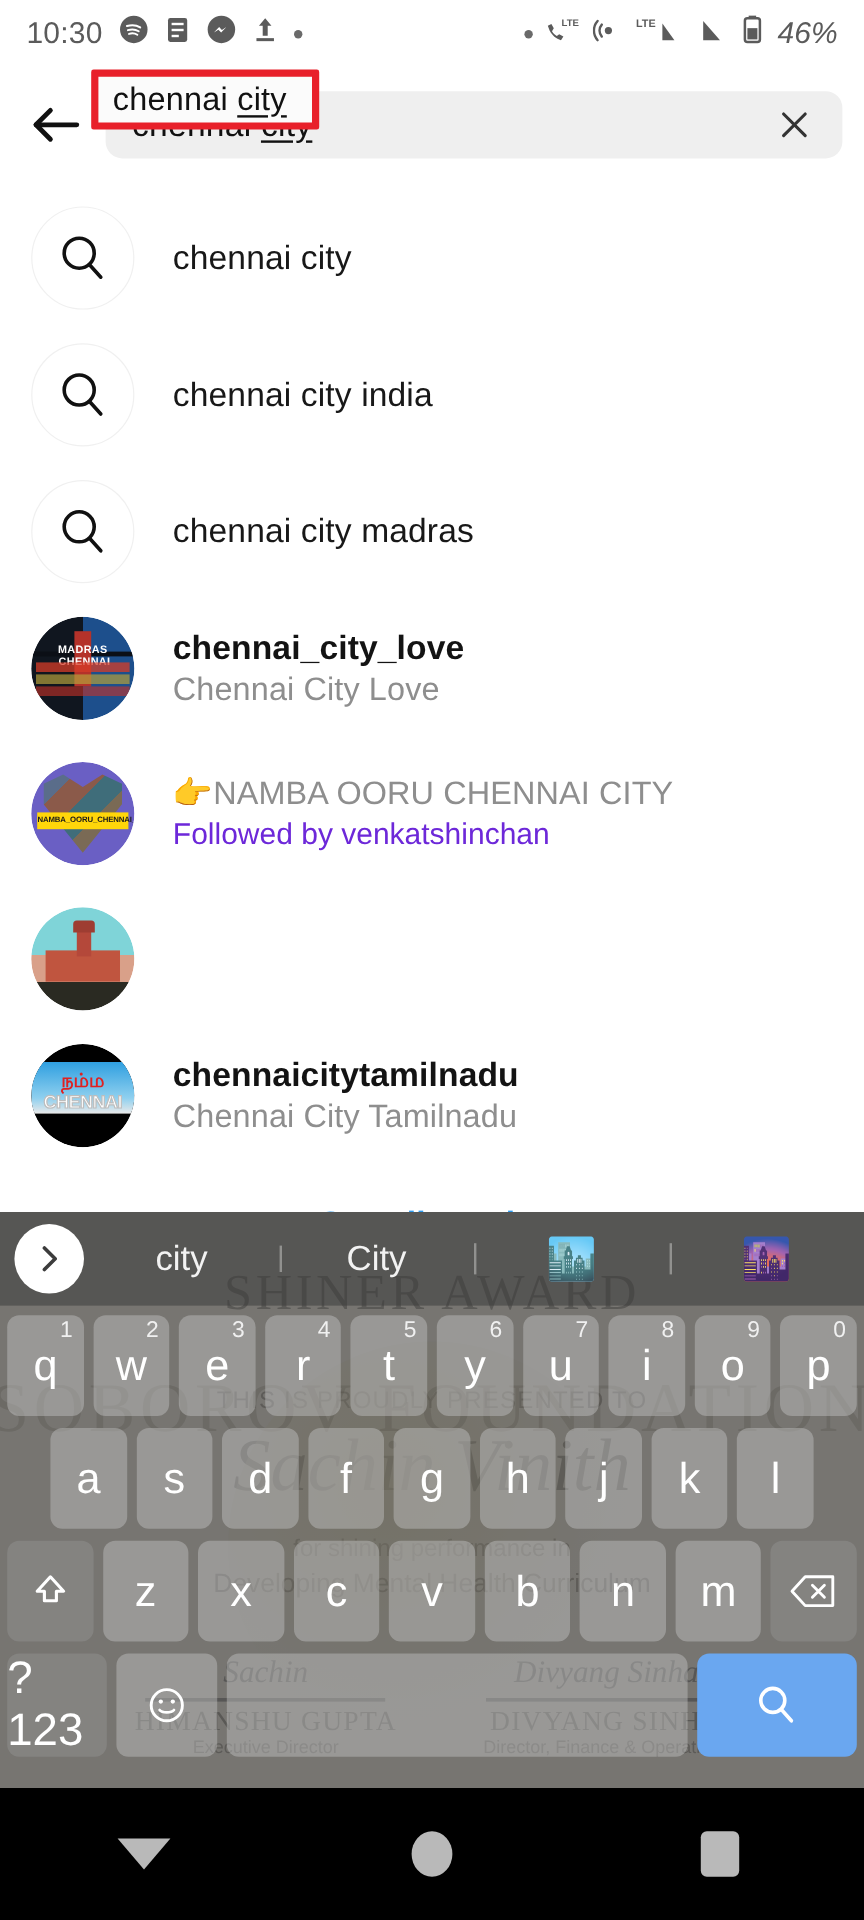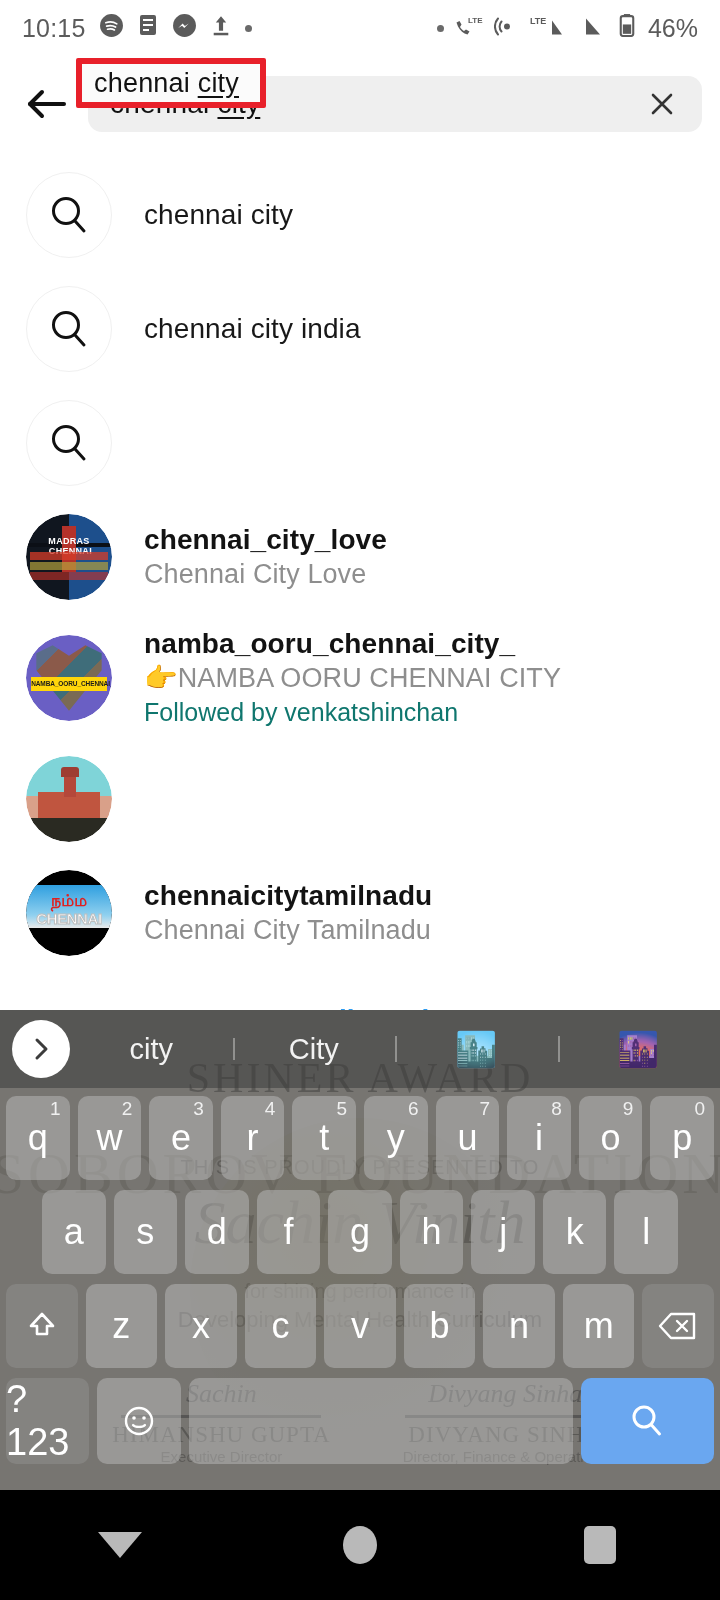--- a/index.html
+++ b/index.html
@@ -14,21 +14,21 @@
   
   .statusbar {
     height: 56px; display: flex; align-items: center;
     padding: 0 22px; color: #5b5b5b; font-size: 25px;
   }
   .sb-left { display:flex; align-items:center; gap: 13px; }
   .sb-right { margin-left:auto; display:flex; align-items:center; gap: 10px; }
   .sb-time { font-size: 25px; color:#5b5b5b; letter-spacing:.2px; }
   .ic { display:inline-block; fill:#5b5b5b; }
   .sb-dot { width:7px; height:7px; border-radius:50%; background:#6a6a6a; display:inline-block; }
-  .sb-batt-txt { font-size:25px; color:#5b5b5b; margin-left:2px; }
+  .sb-batt-txt { font-size:25px; color:#5b5b5b; margin-left:2px;font-style:italic; }
 
   
   .search-header {
     height: 96px; display:flex; align-items:center; padding: 0 18px 0 22px; gap: 14px;
   }
   .back-btn { width:52px; height:52px; display:flex; align-items:center; justify-content:center; }
   .search-field {
     position:relative; flex:1; height:56px; background:#efefef; border-radius:14px;
     display:flex; align-items:center; padding: 0 18px 0 22px;
   }
@@ -52,21 +52,21 @@
   .row.account { height: 114px; }
   .row-lead {
     width: 86px; height: 86px; border-radius:50%; flex:none;
     display:flex; align-items:center; justify-content:center; overflow:hidden;
   }
   .lead-circle { border: 1px solid #f0f0f0; background:#fff; }
   .row-text { margin-left: 32px; display:flex; flex-direction:column; justify-content:center; }
   .q-text { font-size: 28px; color:#181818; letter-spacing:.1px; }
   .username { font-size:28px; color:#131313; font-weight:600; letter-spacing:.1px; line-height:1.25; }
   .fullname { font-size:27px; color:#8e8e8e; letter-spacing:.1px; line-height:1.3; }
-  .followed { font-size:25px; color:#0f766e; line-height:1.35; }
+  .followed { font-size:25px; color:#6d28d9; line-height:1.35; }
   .row.tall { height: 128px; }
 
   
   .av { width:86px; height:86px; border-radius:50%; position:relative; overflow:hidden; }
   .av1 { background: linear-gradient(90deg,#10161f 0 50%, #1d4f8c 50% 100%); }
   .av1:before { content:""; position:absolute; left:0; right:0; top:34%; height:4px; background:#0b0f16; }
   .av1 .tower { position:absolute; left:42%; top:14%; width:14px; height:54%; background:#b4322a; }
   .av1 .lbl { position:absolute; top:26%; left:0; right:0; text-align:center; color:#fff; font-size:9px; font-weight:700; letter-spacing:.3px; }
   .av1 .rowlite { position:absolute; left:4px; right:4px; height:8px; background:rgba(214,60,40,.75); }
   .av1 .r1 { top:44%; } .av1 .r2 { top:56%; background:rgba(180,160,60,.7); } .av1 .r3 { top:68%; background:rgba(200,50,40,.6); }
@@ -173,21 +173,21 @@
   .nav-circ { width:34px; height:38px; border-radius:50%; background:#b9b9b9; }
   .nav-sq { width:32px; height:38px; border-radius:5px; background:#b9b9b9; }
 </style>
 </head>
 <body>
 
 <div class="screen">
 
   <div class="statusbar">
     <div class="sb-left">
-      <span class="sb-time">10:15</span>
+      <span class="sb-time">10:30</span>
       <span class="ic">
         <svg width="25" height="25" viewBox="0 0 24 24">
             <circle cx="12" cy="12" r="11" fill="#5b5b5b"></circle>
             <path d="M6.5 9.3c3.6-1.1 7.6-.8 10.6 1.1M7.3 12.6c3-0.9 6.2-.6 8.6 .9M8.2 15.6c2.3-.7 4.7-.5 6.6 .7" stroke="#fff" stroke-width="1.6" fill="none" stroke-linecap="round"></path>
           </svg>
       </span>
       <span class="ic">
         <svg width="22" height="24" viewBox="0 0 20 24">
             <rect x="2" y="2" width="16" height="20" rx="2" fill="#5b5b5b"></rect>
             <rect x="5" y="6" width="10" height="2" fill="#fff"></rect>
@@ -297,20 +297,23 @@
         <span class="q-text">chennai city india</span>
       </div>
     </div>
 
     <div class="row">
       <div class="row-lead lead-circle">
         <svg width="44" height="44" viewBox="0 0 44 44">
             <circle cx="19" cy="18" r="12.5" fill="none" stroke="#111" stroke-width="3"></circle>
             <path d="M28 28l9 10" stroke="#111" stroke-width="3" stroke-linecap="round"></path>
           </svg>
+      </div>
+      <div class="row-text">
+        <span class="q-text">chennai city madras</span>
       </div>
     </div>
 
     <div class="row account">
       <div class="row-lead">
         <div class="av av1">
           <div class="tower"></div>
           <div class="lbl">MADRAS &nbsp;CHENNAI</div>
           <div class="rowlite r1"></div>
             <div class="rowlite r2"></div>
@@ -326,21 +329,20 @@
     <div class="row account tall">
       <div class="row-lead">
         <div class="av av2">
           <div class="heart"></div>
           <div class="band">
               <span>NAMBA_OORU_CHENNAI_CITY</span>
             </div>
         </div>
       </div>
       <div class="row-text">
-        <span class="username">namba_ooru_chennai_city_</span>
         <span class="fullname">👉NAMBA OORU CHENNAI CITY</span>
         <span class="followed">Followed by venkatshinchan</span>
       </div>
     </div>
 
     <div class="row account">
       <div class="row-lead">
         <div class="av av3">
           <div class="bldg"></div>
           <div class="spire"></div>

